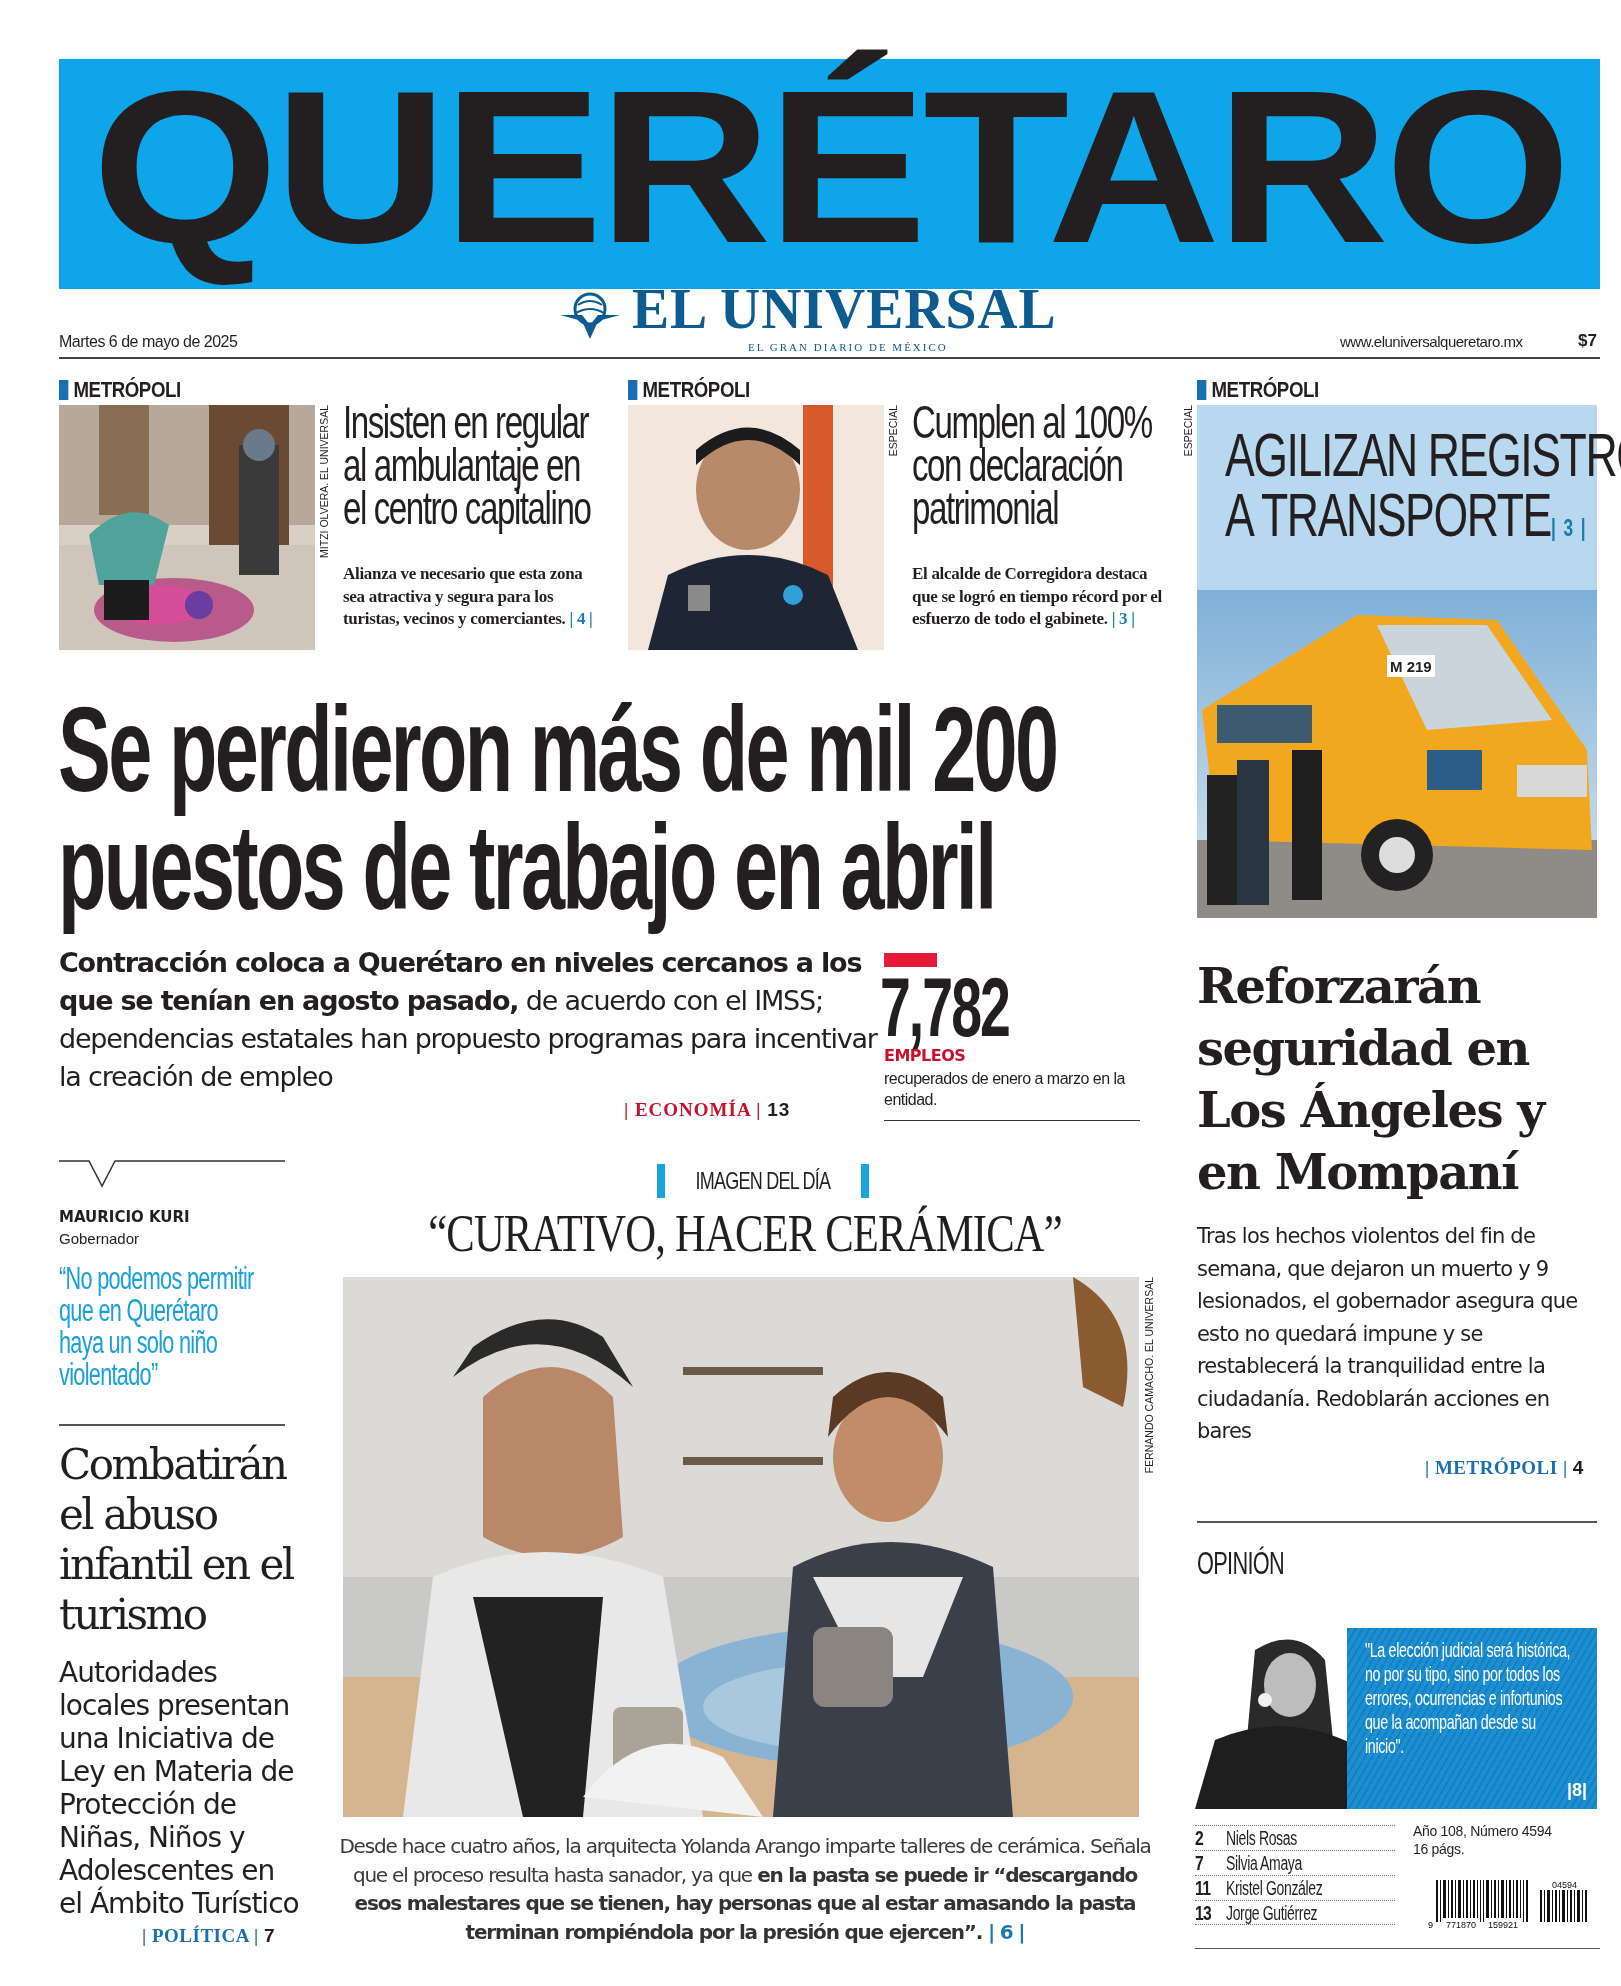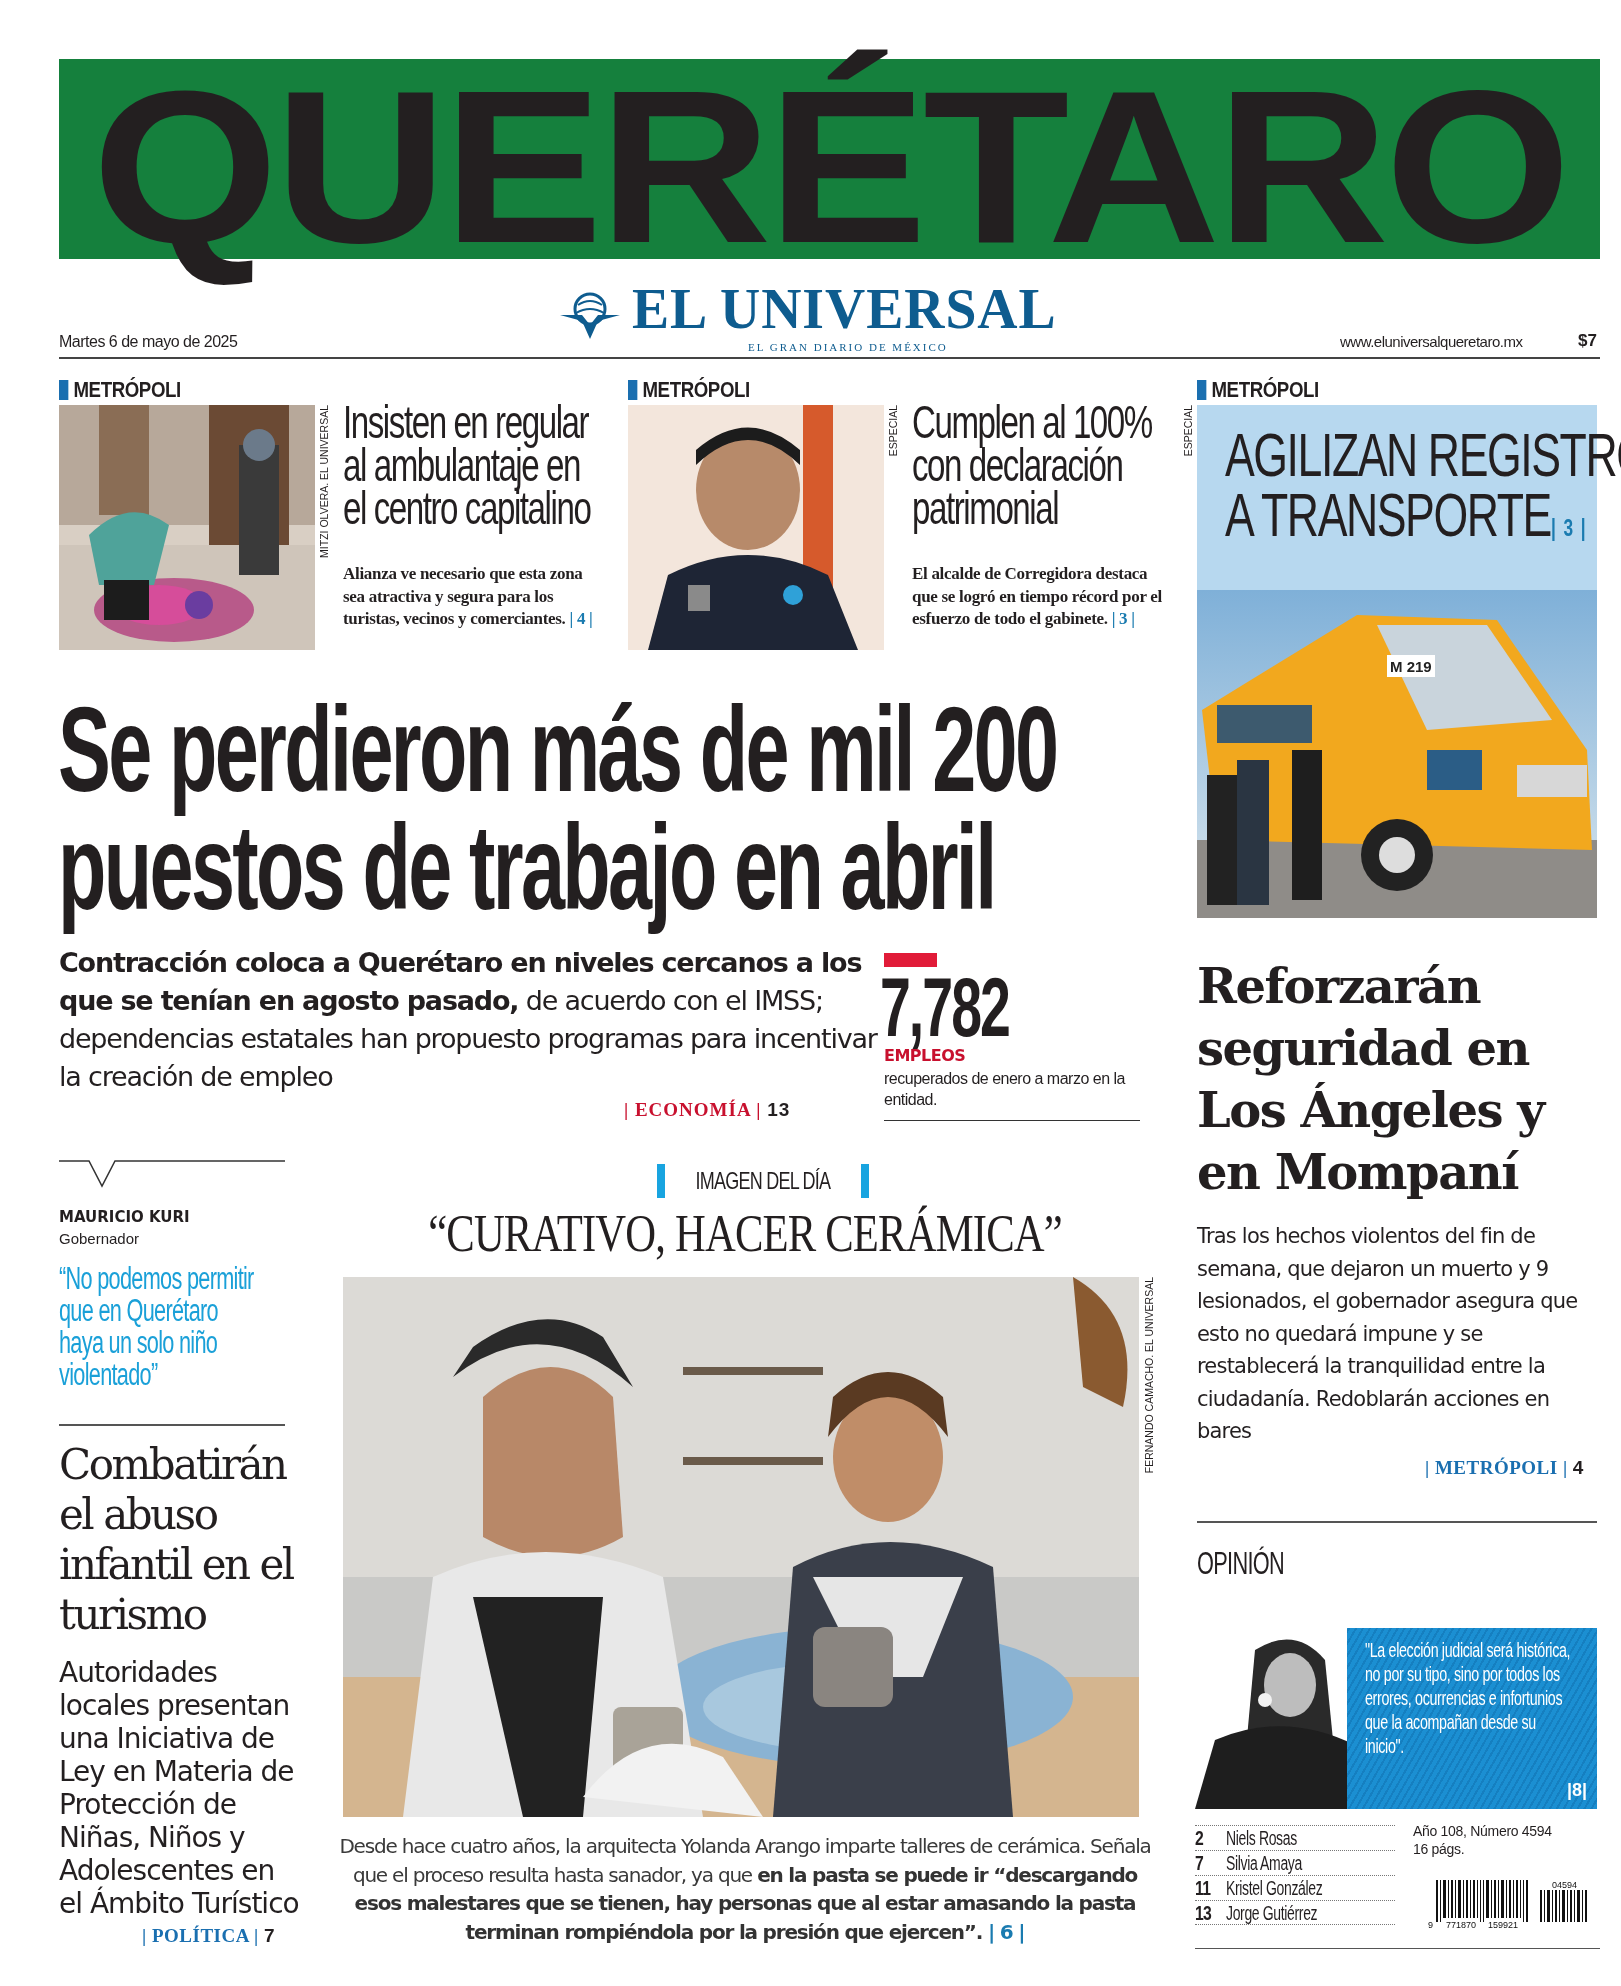--- a/index.html
+++ b/index.html
@@ -1,21 +1,21 @@
 <!DOCTYPE html>
 <html><head>
 <meta charset="utf-8">
 <style>
   * { box-sizing: border-box; margin: 0; padding: 0; }
   html, body { width: 1621px; height: 1986px; background: #ffffff; overflow: hidden; }
   body { position: relative; font-family: "Liberation Sans", sans-serif; color: #231f20; }
   .abs { position: absolute; }
 
   
-  .masthead { left: 59px; top: 59px; width: 1541px; height: 200px; background: #15803d; }
+  .masthead { left: 59px; top: 59px; width: 1541px; height: 230px; background: #0ea5e9; }
   .masthead-title { position: absolute; left: 0; right: 0; top: 0; text-align: center; font-family: "Liberation Sans", sans-serif; font-weight: 700; font-size: 218px; line-height: 215px; letter-spacing: -4px; color: #231f20; transform: scaleX(1.1); }
 
   .brand { left: 558px; top: 283px; width: 540px; height: 70px; }
   .brand-logo-icon { position: absolute; left: 0; top: 2px; width: 64px; height: 56px; }
   .brand-name { position: absolute; left: 74px; top: -4px; font-family: "Liberation Serif", serif; font-weight: 700; font-size: 58px; line-height: 60px; color: #0e5c8f; letter-spacing: 1px; transform: scaleX(0.96); transform-origin: left; white-space: nowrap; }
   .brand-tag { position: absolute; left: 190px; top: 58px; font-family: "Liberation Serif", serif; font-size: 11px; color: #0e5c8f; letter-spacing: 2px; white-space: nowrap; }
   .date { left: 59px; top: 333px; font-size: 16px; color: #231f20; letter-spacing: -0.5px; }
   .site { left: 1340px; top: 333px; font-size: 15px; color: #231f20; letter-spacing: -0.5px; }
   .price { left: 1578px; top: 331px; font-size: 17px; font-weight: 700; }
   .rule-top { left: 59px; top: 357px; width: 1541px; height: 2px; background: #444; }

